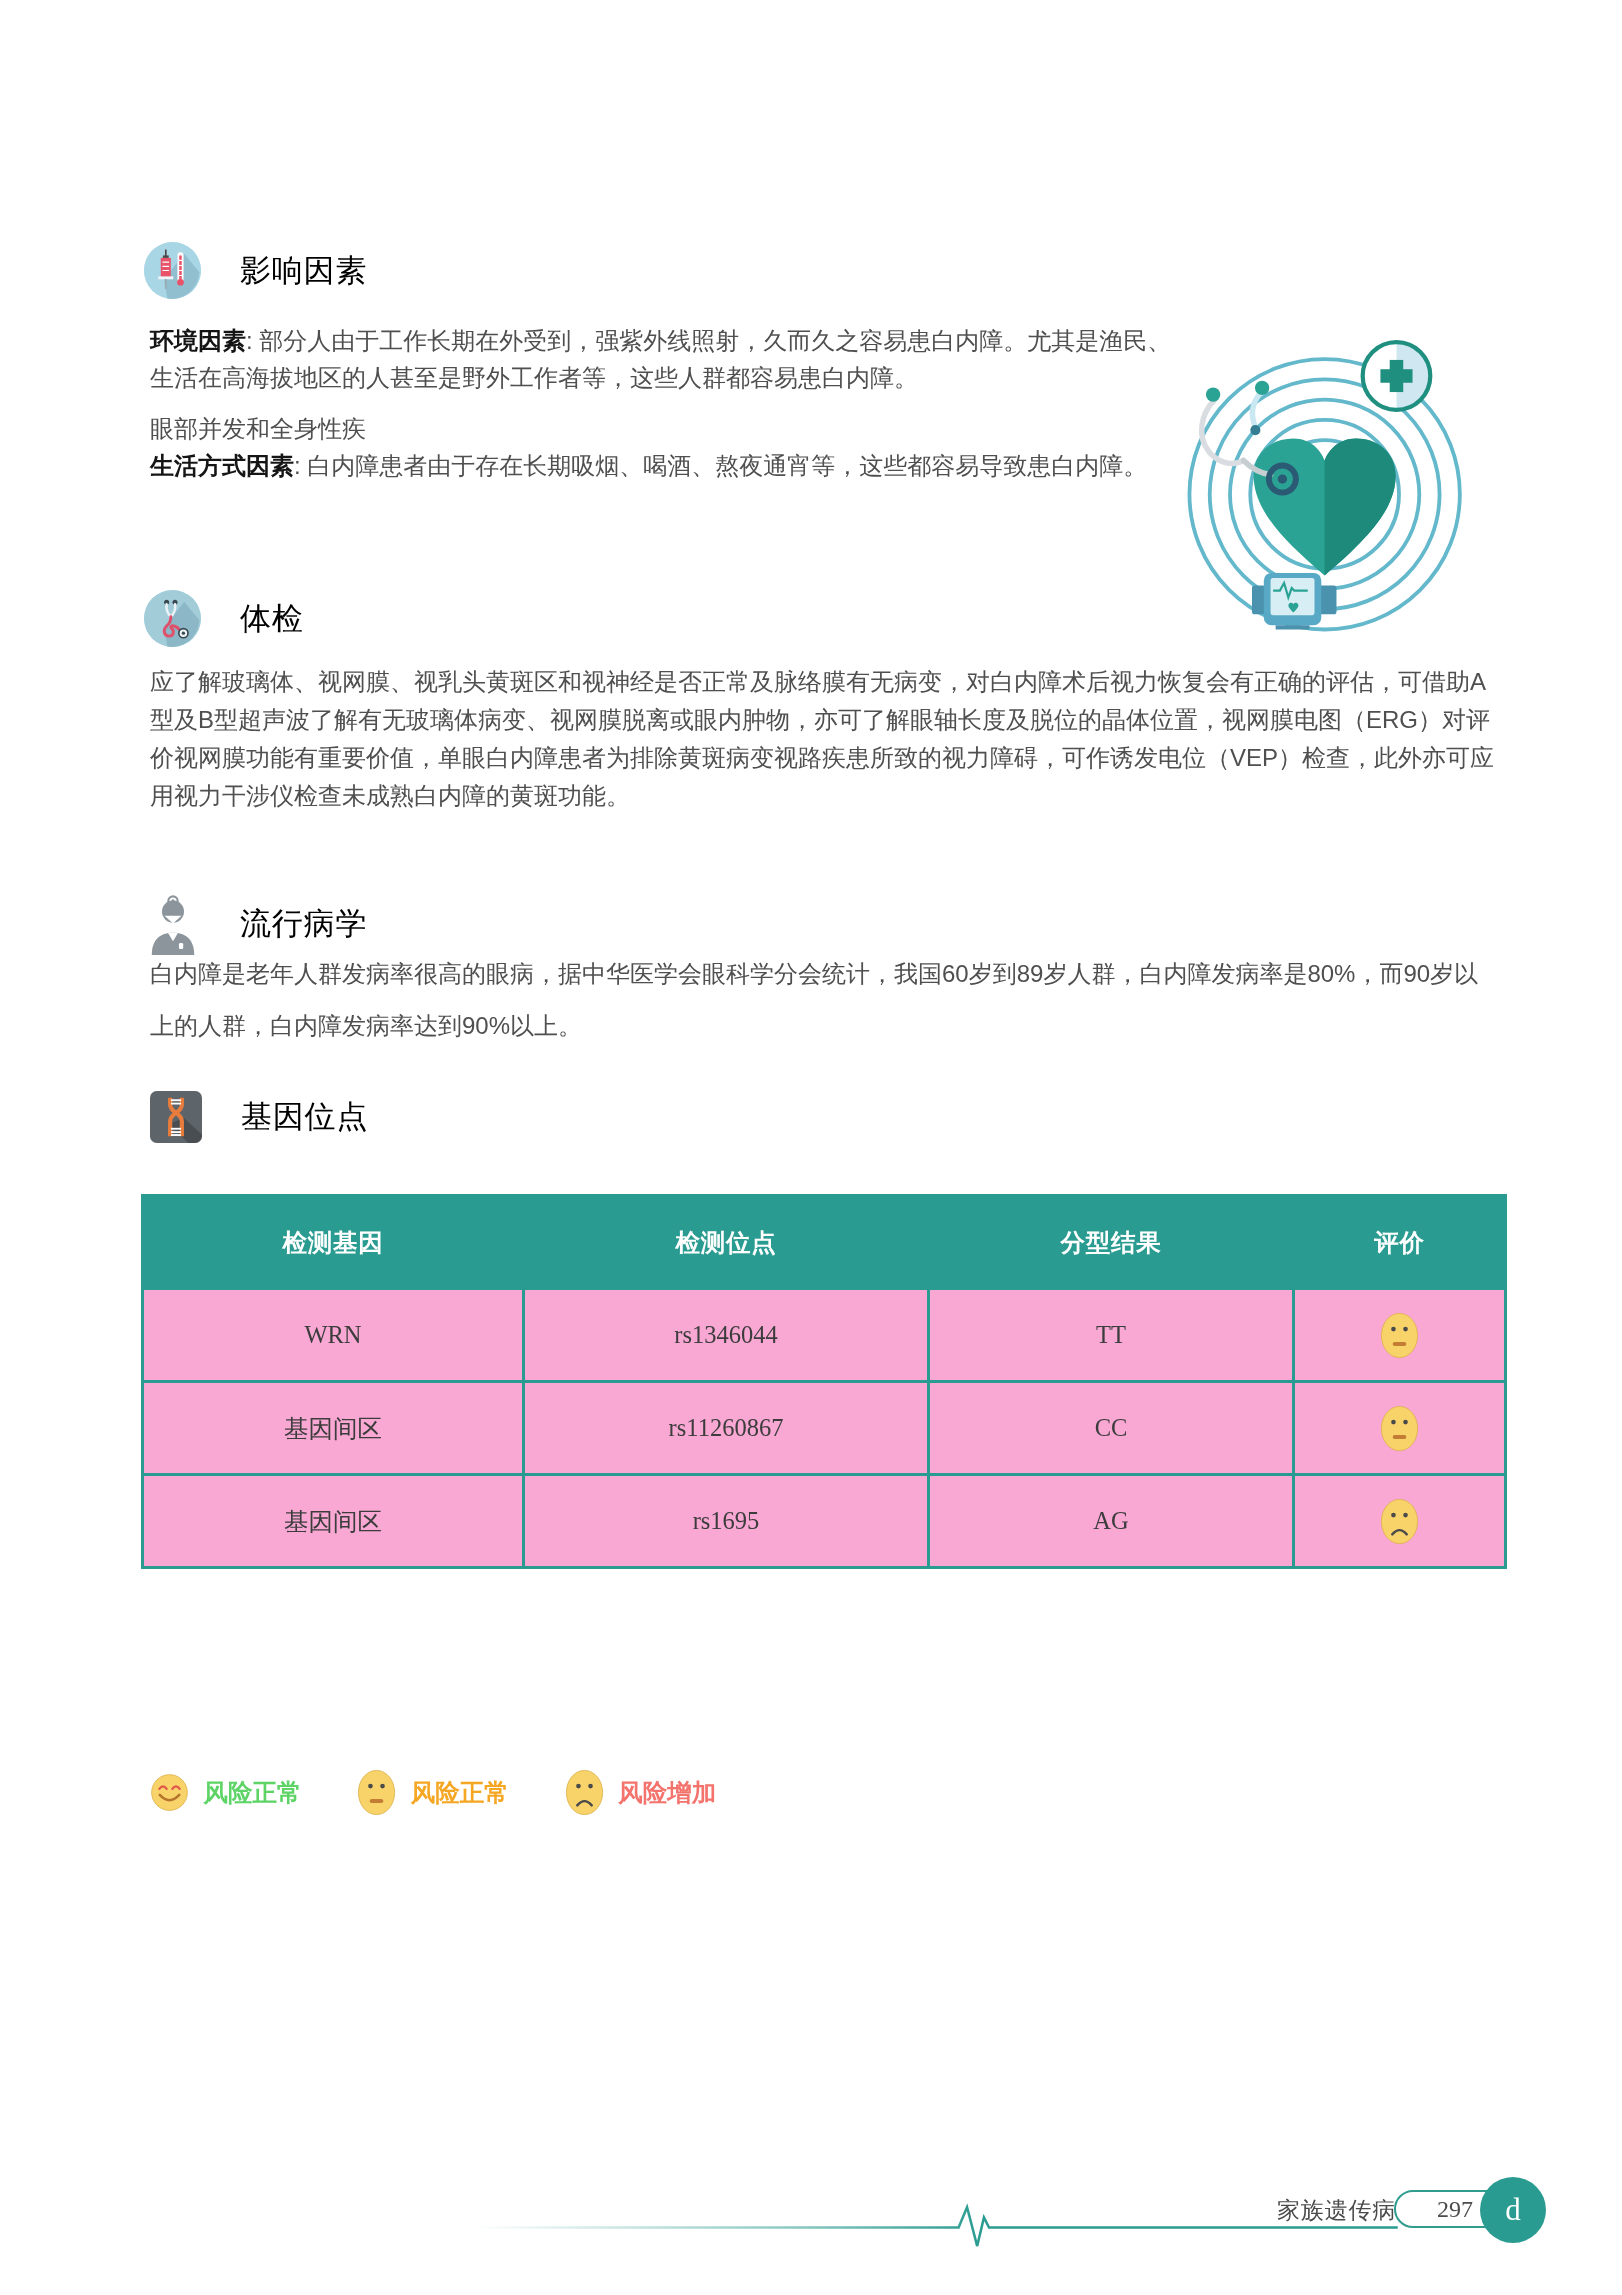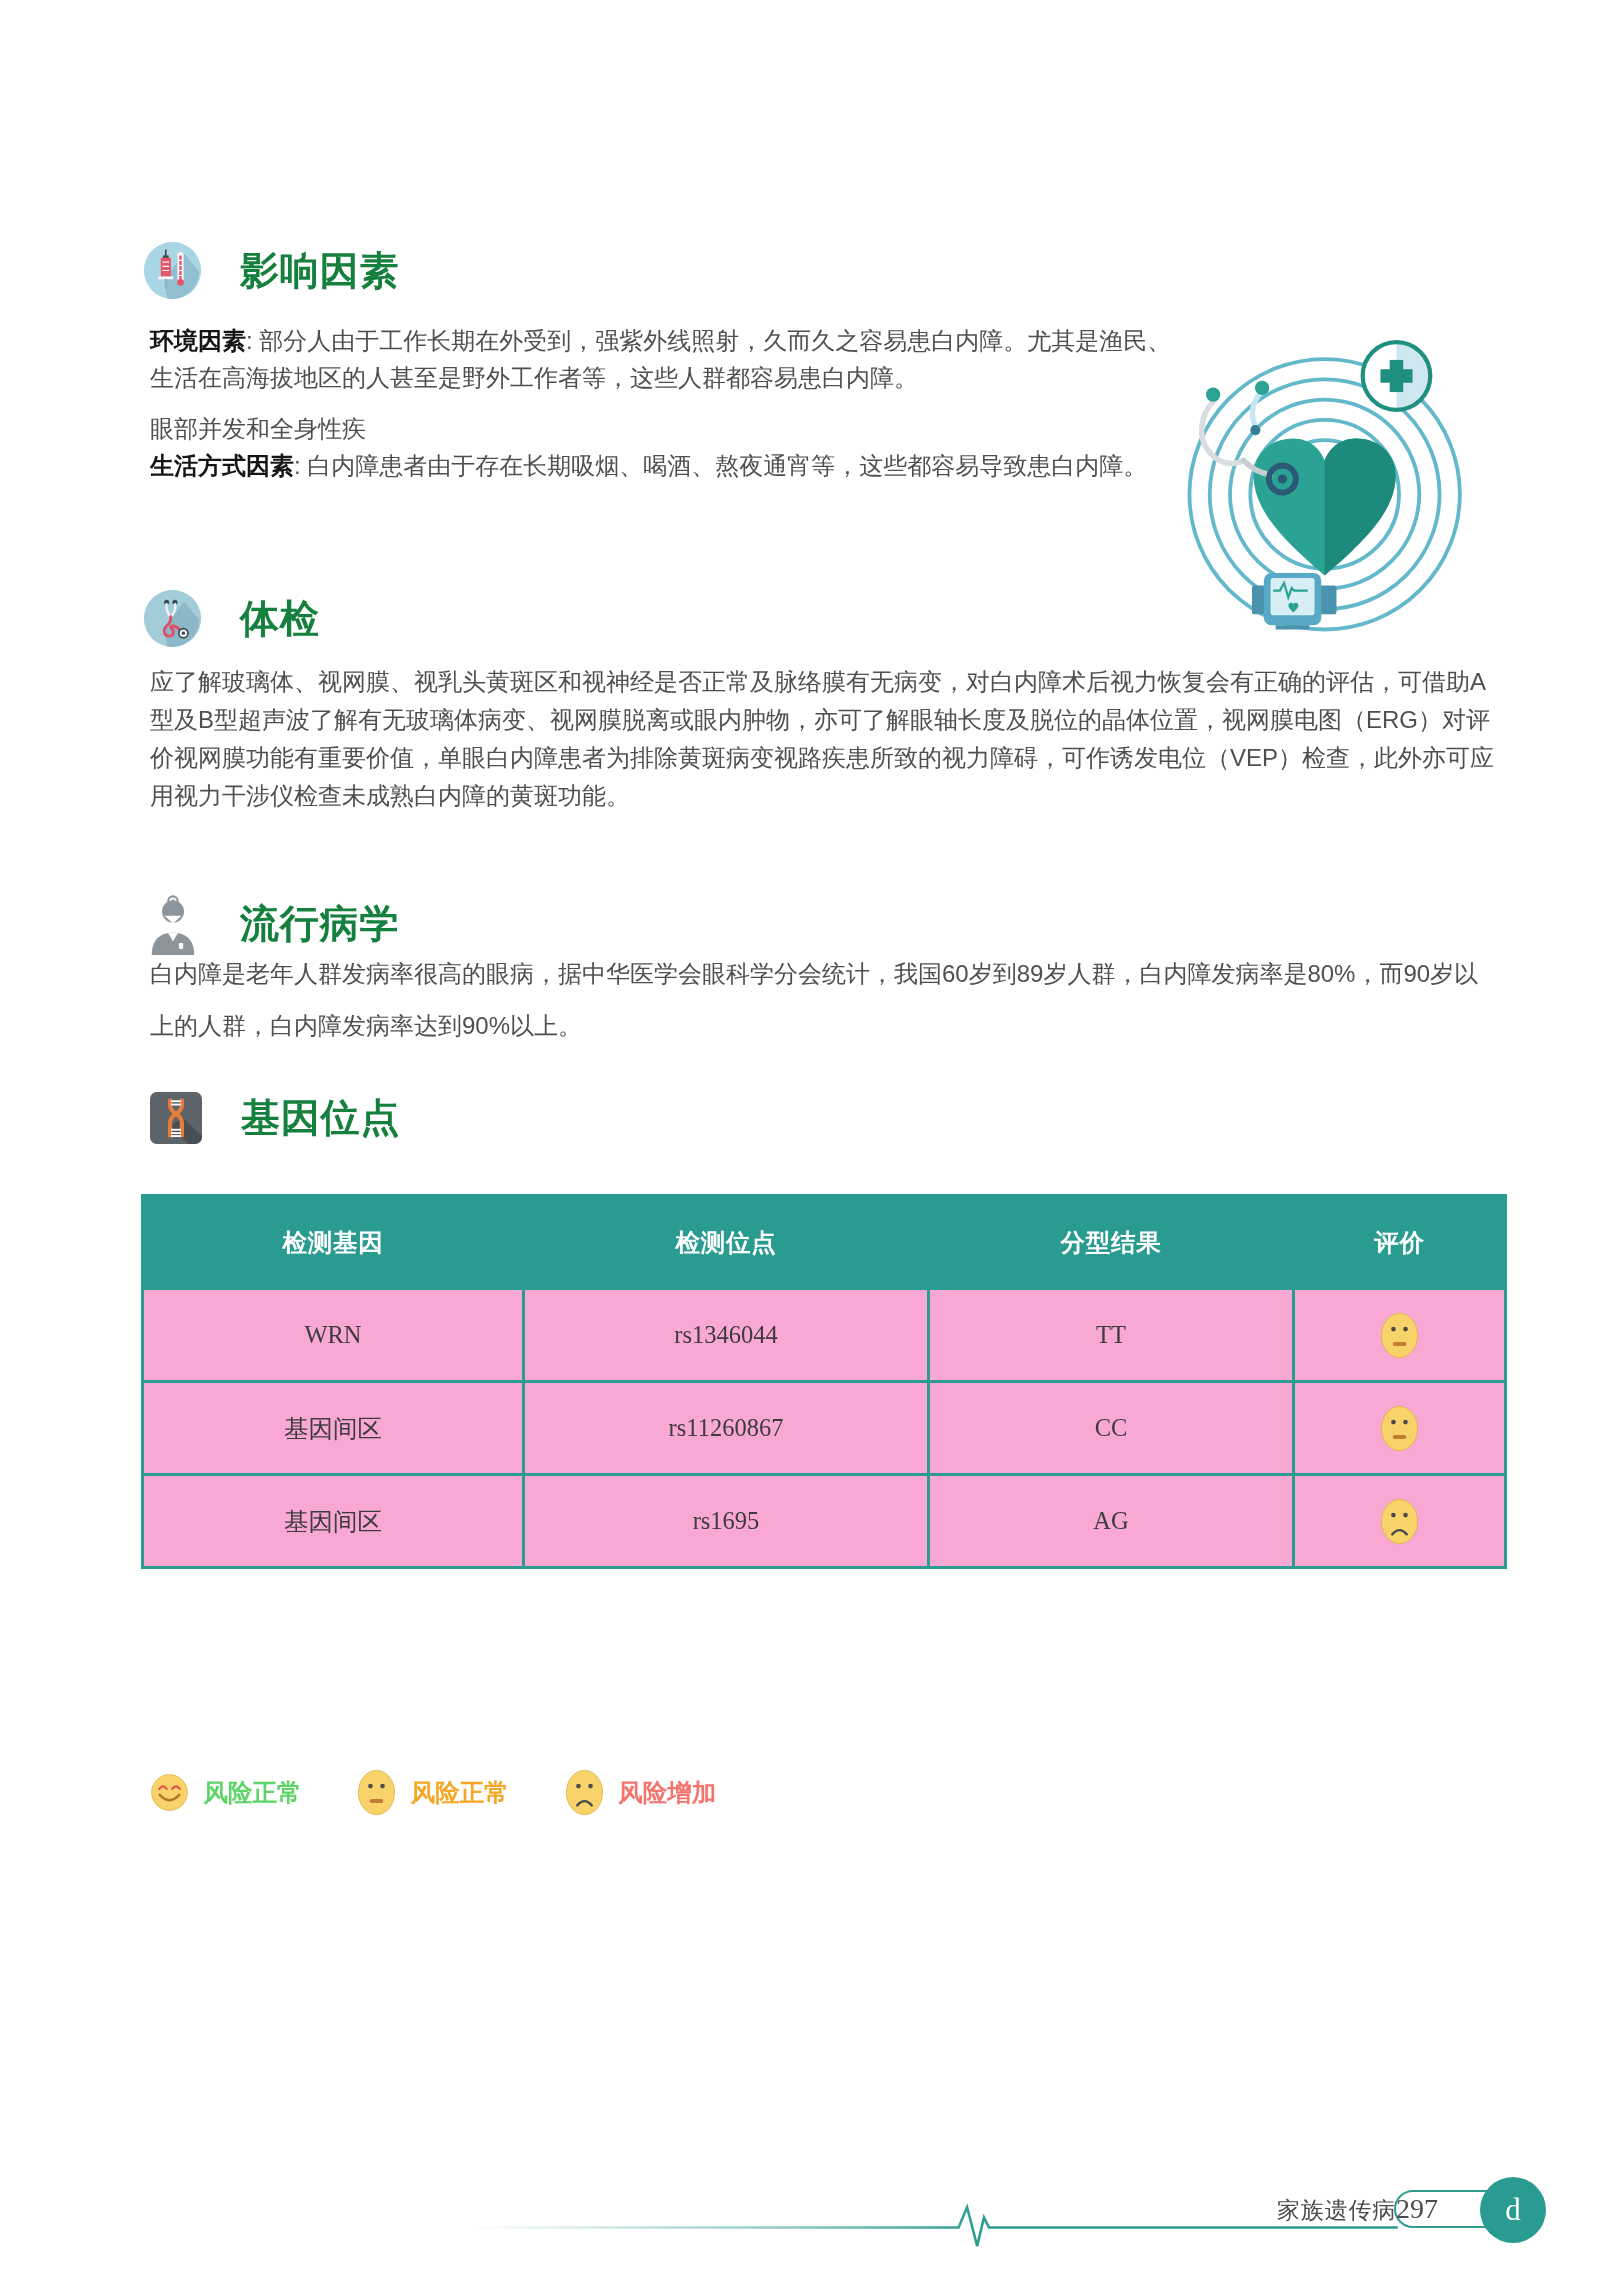--- a/index.html
+++ b/index.html
@@ -1,21 +1,21 @@
 <!DOCTYPE html>
 <html style="font-size:13.5px"><head>
 <meta charset="utf-8">
 <style>
   html,body{margin:0;padding:0;background:#fff;}
   .page{position:relative;width:1622px;height:2295px;background:#ffffff;overflow:hidden;
         font-family:"Liberation Sans", sans-serif;}
 
   
   .sec-header{position:absolute;display:flex;align-items:center;gap:39px;}
-  .sec-title{font-size:39px;font-weight:700;color:#15803d;letter-spacing:0.8px;}
+  .sec-title{font-size:31px;font-weight:400;color:#000000;letter-spacing:0.8px;}
   .icon-circle{width:57px;height:57px;border-radius:50%;background:#a9d6e5;position:relative;overflow:hidden;flex:0 0 auto;}
   .icon-circle svg{position:absolute;left:0;top:0;}
 
   
   .body-block{position:absolute;font-size:24px;color:#4f4f4f;}
   .body-block p{margin:0;}
   .body-block b{color:#151515;font-weight:700;}
   #body1{left:150px;top:322px;width:1039px;line-height:37px;}
   #body1 .para-gap{margin-bottom:13.5px;}
   #body2{left:150px;top:663px;width:1348px;line-height:38px;}
@@ -37,21 +37,21 @@
   
   .legend{position:absolute;left:150px;top:1769px;display:flex;align-items:center;gap:56px;}
   .legend-item{display:flex;align-items:center;gap:14.4px;font-size:24.5px;font-weight:700;}
   .lg-green{color:#5ed467;} .lg-orange{color:#f5a623;} .lg-red{color:#f4736d;}
 
   
   .footer-line{position:absolute;left:473px;top:2197px;width:929px;height:61px;}
   .footer-label{position:absolute;left:1277px;top:2195px;font-size:23px;color:#4a4a4a;font-weight:500;letter-spacing:0.8px;}
   .footer-pill{position:absolute;left:1394px;top:2190px;width:137px;height:38px;border:2.5px solid #2f9c8e;
                border-radius:20px;box-sizing:border-box;display:flex;align-items:center;justify-content:flex-start;
-               font-family:"Liberation Serif", serif;font-size:28px;color:#4c4c4c;background:#fff;}
+               padding-left:41px;font-family:"Liberation Serif", serif;font-size:24px;color:#4c4c4c;background:#fff;}
   .footer-circle{position:absolute;left:1480px;top:2177px;width:66px;height:66px;border-radius:50%;
                  background:#2a9b90;display:flex;align-items:center;justify-content:center;
                  color:#fff;font-family:"Liberation Serif", serif;font-size:31px;}
 </style>
 </head>
 <body>
 
 <svg width="0" height="0" style="position:absolute" aria-hidden="true">
   <defs>
     <symbol id="face-neutral" viewBox="0 0 48 58">

